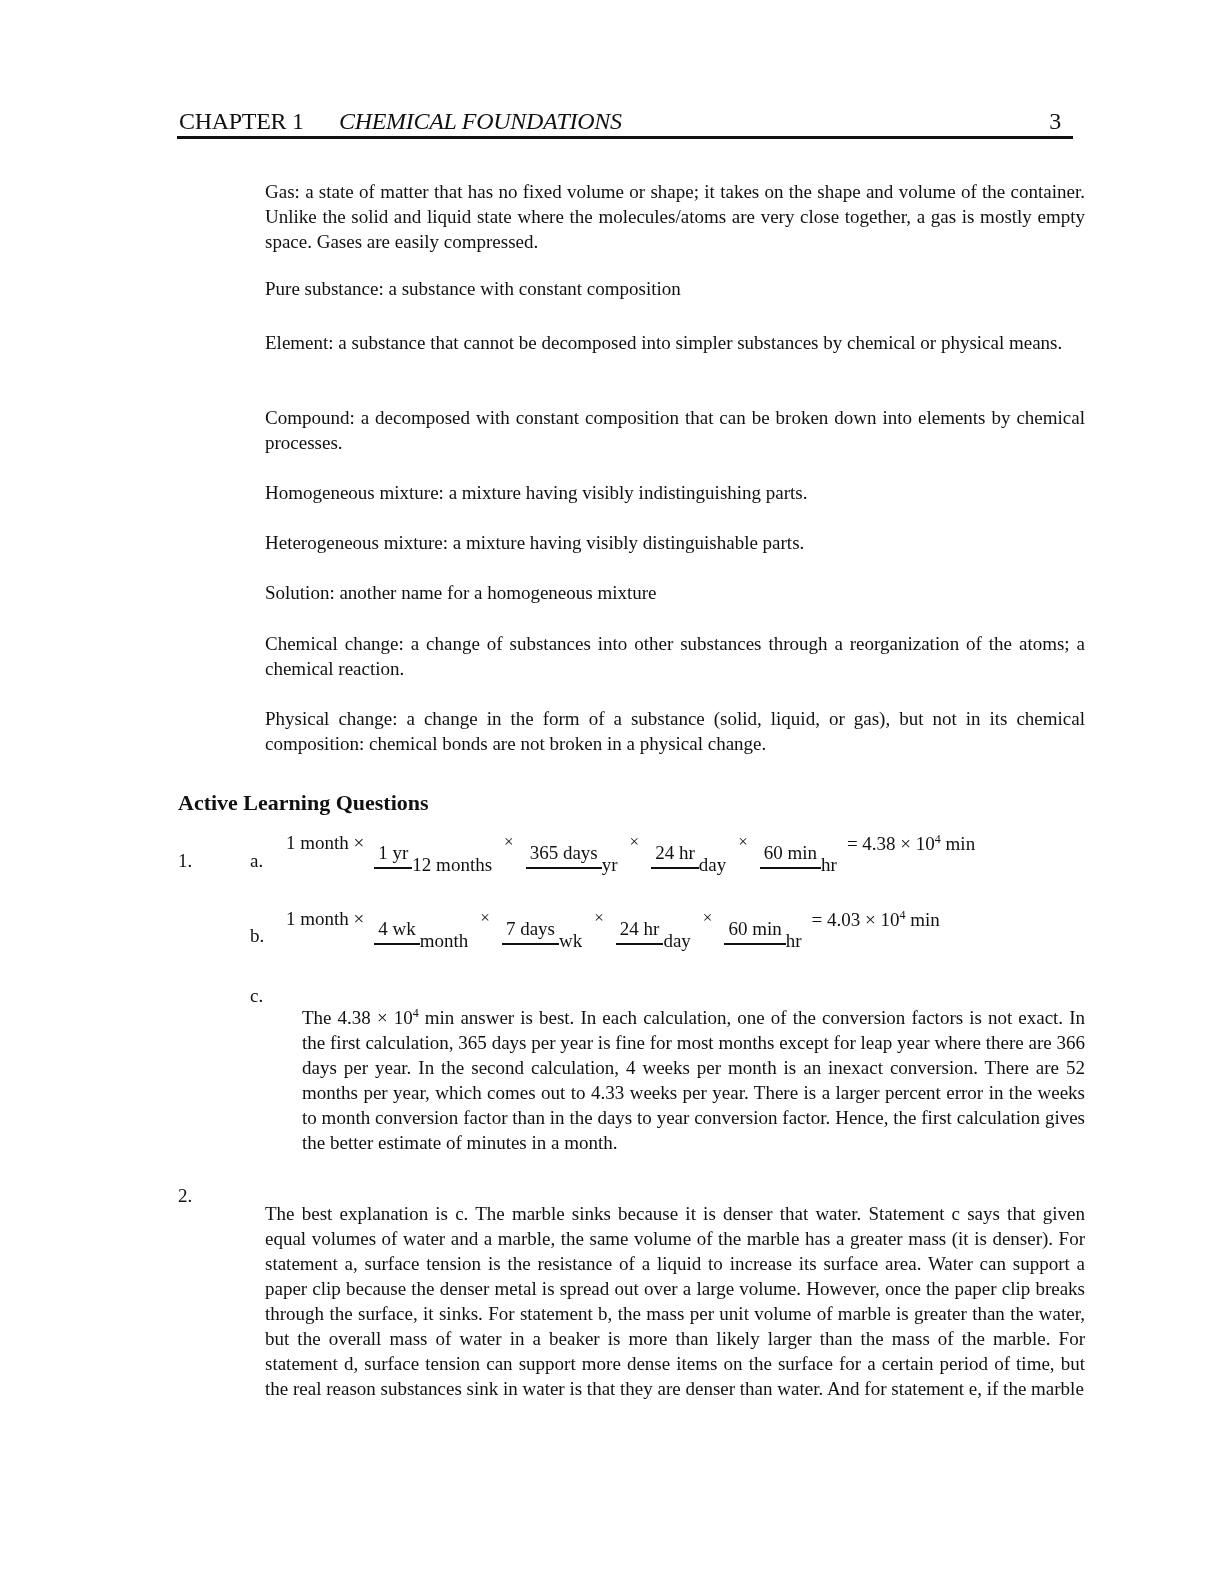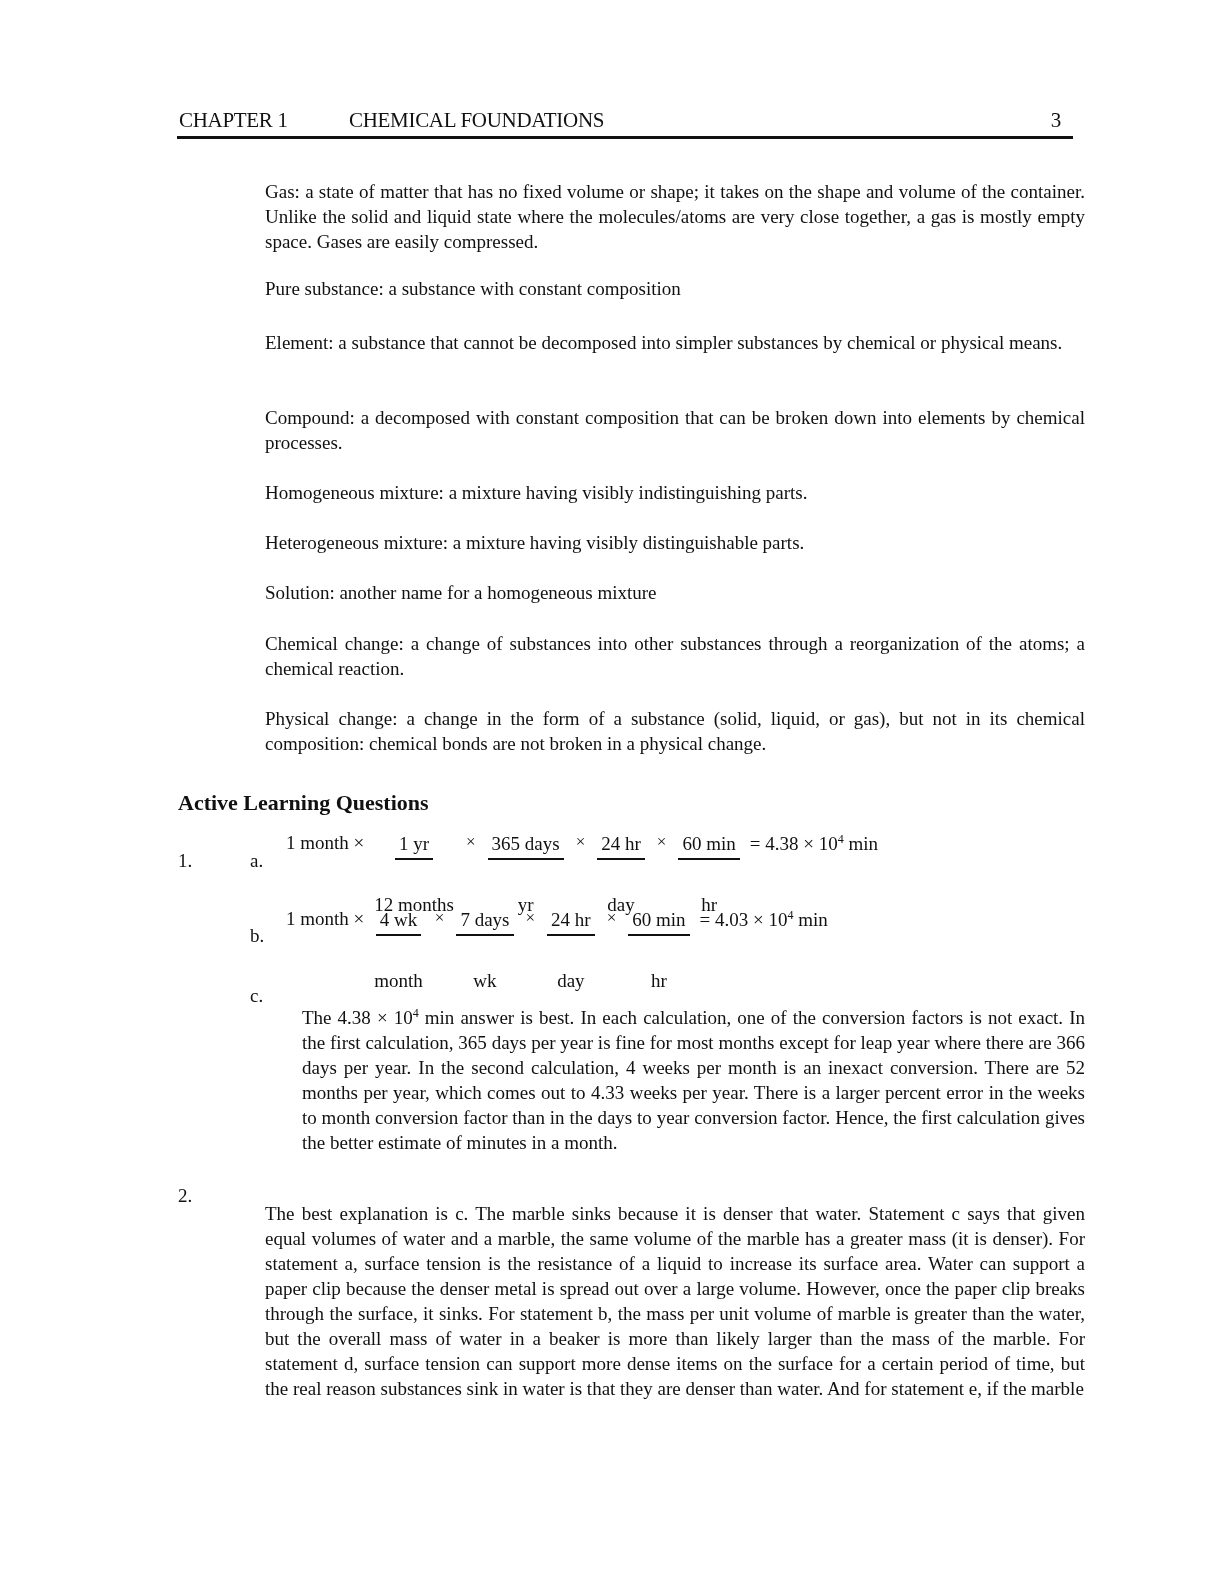--- a/index.html
+++ b/index.html
@@ -4,43 +4,42 @@
 <style>
   html, body { margin: 0; padding: 0; background: #ffffff; }
   body {
     width: 1224px; height: 1584px; position: relative; overflow: hidden;
     font-family: "Liberation Serif", "DejaVu Serif", serif;
     color: #111; font-size: 19px;
   }
   .header {
     position: absolute; left: 177px; top: 108px; width: 896px; height: 28px;
     border-bottom: 3px solid #111;
-    font-size: 21px; letter-spacing: -0.3px;
+    font-size: 24px; letter-spacing: -0.3px;
   }
   .header .chap { position: absolute; left: 2px; top: 0; }
-  .header .title { position: absolute; left: 172px; top: 0; }
+  .header .title { position: absolute; left: 162px; top: 0; font-style: italic; }
   .header .pnum { position: absolute; right: 12px; top: 0; }
 
   .para {
     position: absolute; left: 249px; width: 820px;
     line-height: 25px; text-align: justify; margin: 16px;
   }
   .section-title {
     position: absolute; left: 178px; top: 790px;
     font-weight: bold; font-size: 22px; margin: 0;
   }
   .qnum { position: absolute; left: 178px; }
   .sublabel { position: absolute; left: 250px; }
 
   .eq { position: absolute; left: 286px; display: flex; align-items: flex-start; height: 60px; }
   .eq .txt { white-space: nowrap; }
   .frac {
-    display: inline-flex; flex-direction: column; align-items: center;
+    display: inline-flex; align-items: center;
     margin: 0 10px;
-    gap: 12px;
   }
   .frac .num { border-bottom: 2px solid #111; padding: 0 4px 2px; line-height: 24px; white-space: nowrap; }
   .frac .den { padding-top: 21px; line-height: 24px; white-space: nowrap; }
   .times { margin: 0 2px; font-size: 17px; }
   sup { font-size: 12px; vertical-align: 7px; }
 
   .para-c { position: absolute; left: 286px; width: 783px; line-height: 25px; text-align: justify; margin: 16px; }
 </style>
 </head>
 <body>

